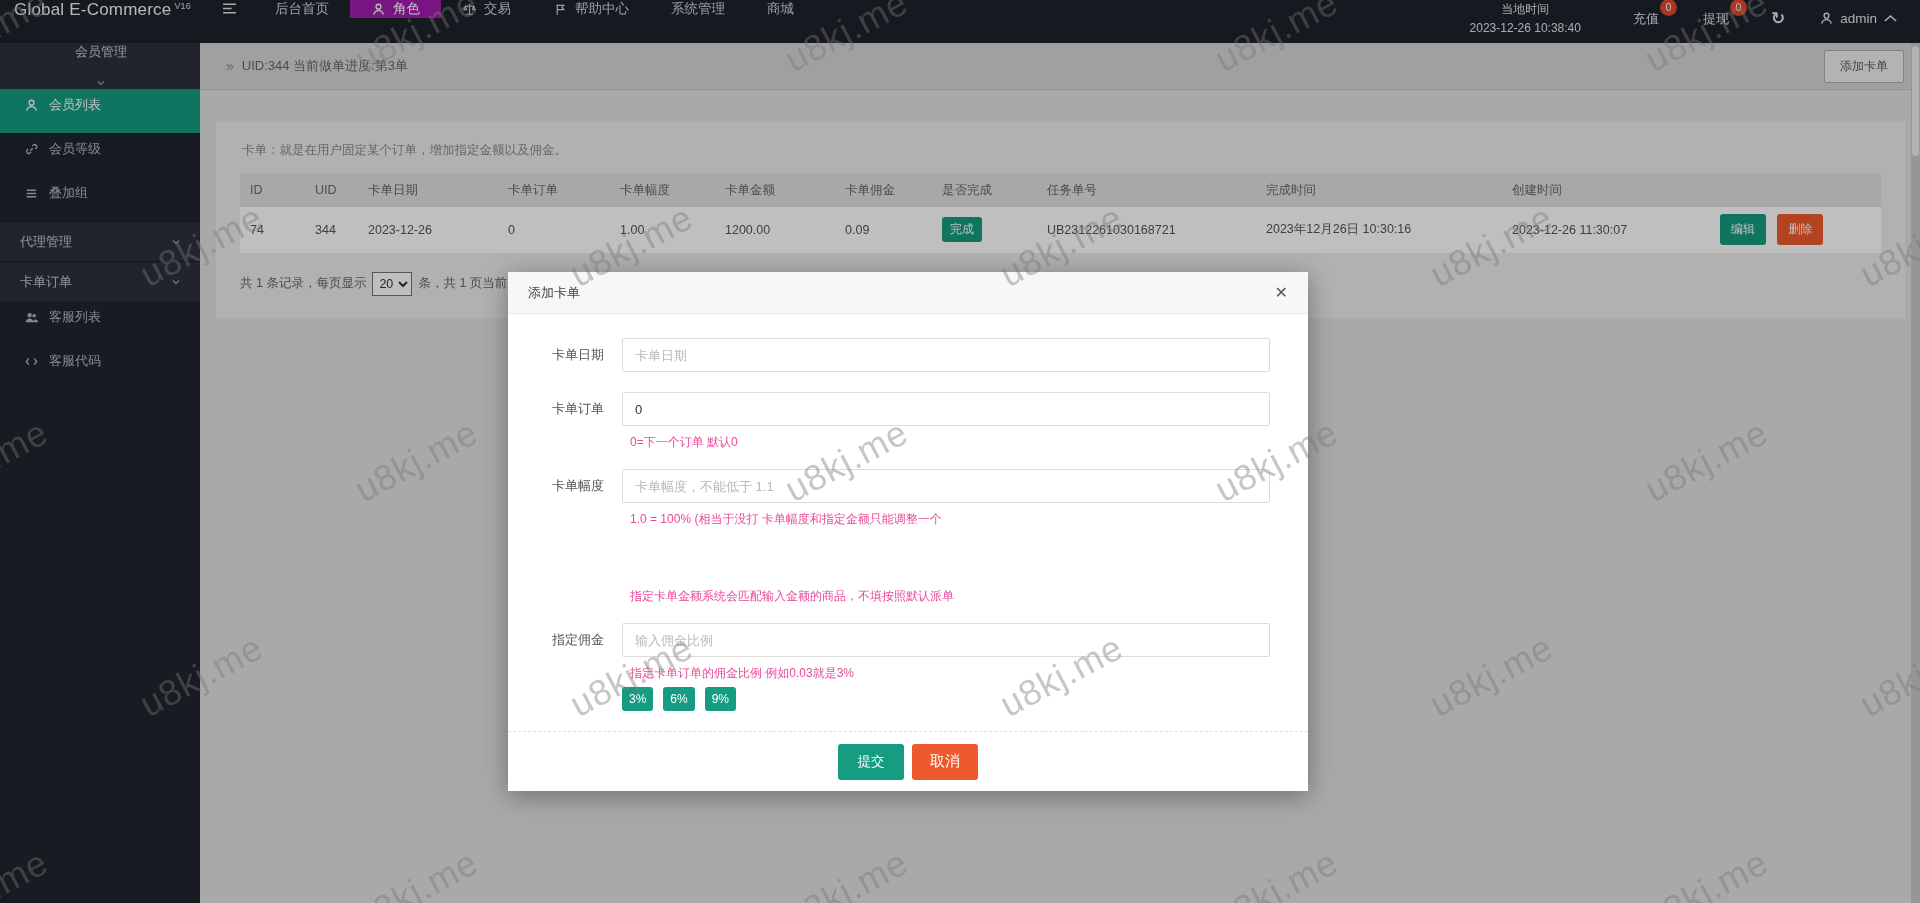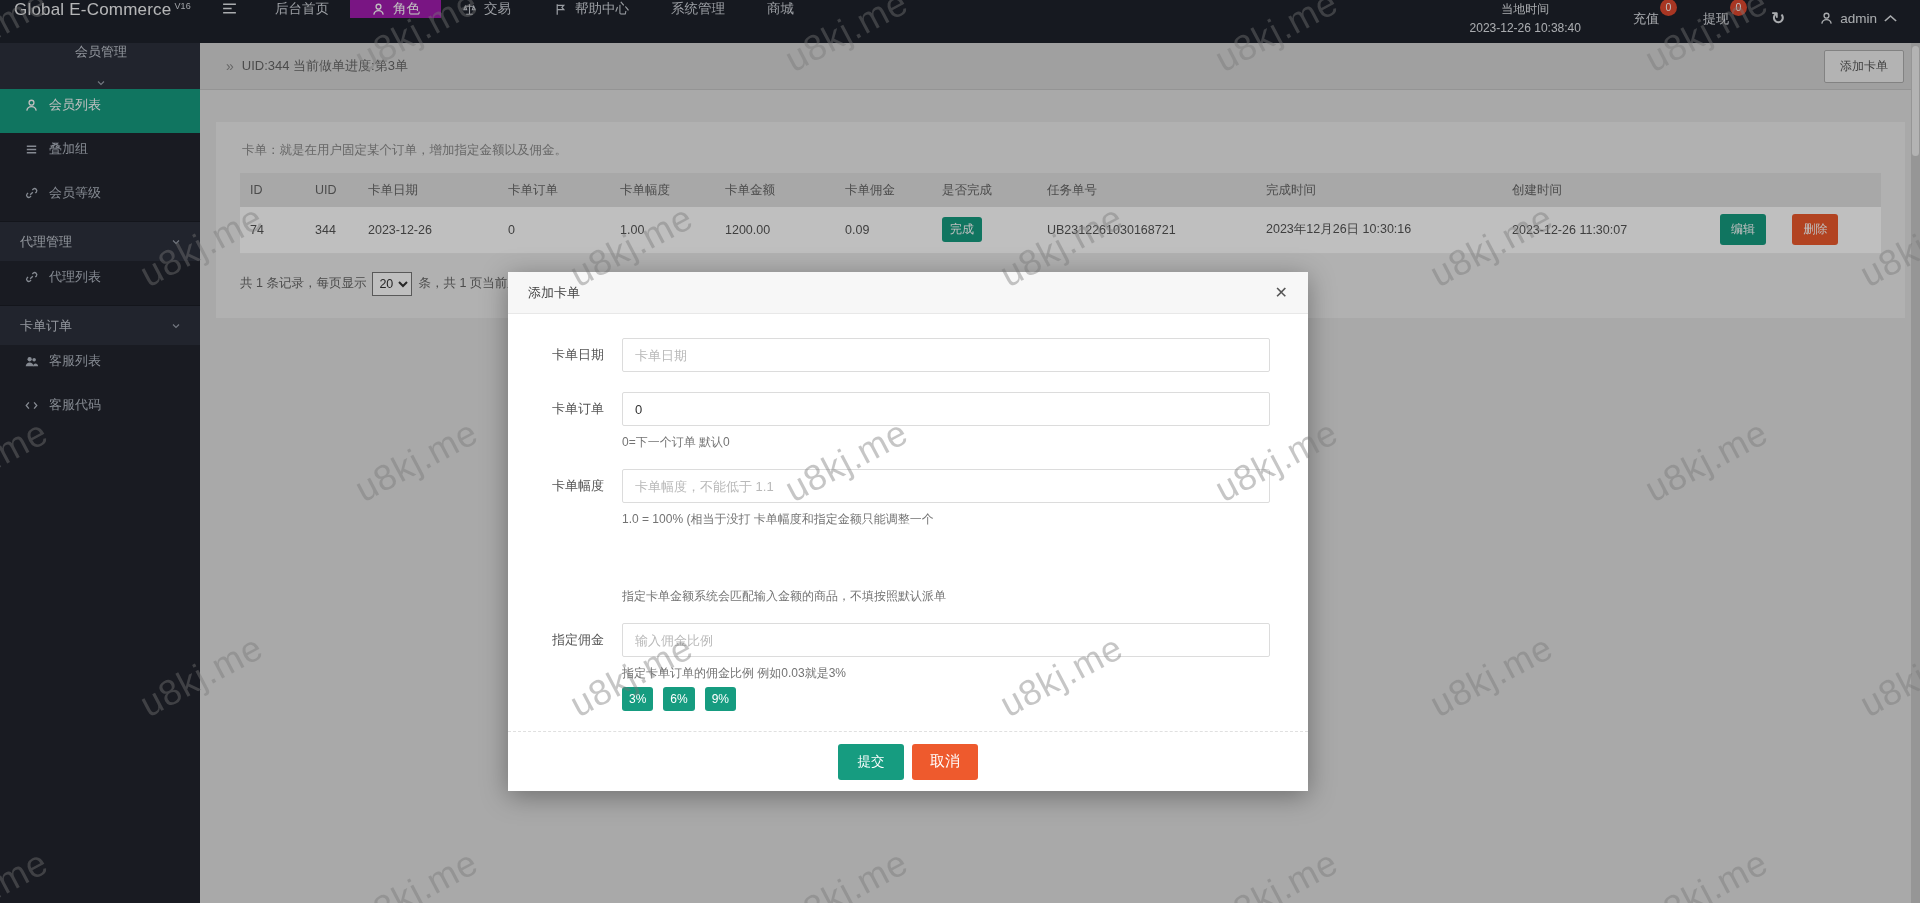--- a/index.html
+++ b/index.html
@@ -52,21 +52,21 @@
 
   table.grid { width:100%; border-collapse:collapse; table-layout:fixed; background:#fff; }
   table.grid thead th { background:#e0e0e0; color:#666; font-weight:normal; font-size:12.5px;
     text-align:left; height:34px; padding:0 10px; }
   table.grid tbody td { background:#fff; color:#555; font-size:12.5px; height:46px;
     padding:0 10px; border-bottom:1px solid #eee; }
   .badge-done { display:inline-block; background:#169c80; color:#fff; font-size:12px;
     padding:4px 8px; border-radius:3px; }
   .btn-mini { display:inline-block; border:none; color:#fff; font-size:12px; padding:7px 11px;
     border-radius:3px; cursor:pointer; }
-  .btn-edit { background:#169c80; margin-right:23px; }
+  .btn-edit { background:#169c80; margin-right:8px; }
   .btn-del { background:#ee5a2d; }
 
   .pager { margin-top:18px; color:#666; font-size:12.5px; display:flex; align-items:center; gap:6px; }
   .pager select { height:24px; font-size:12.5px; border:1px solid #777; background:#fff; color:#333;
     padding:0 2px; }
 
   
   .scroll-track { position:absolute; top:43px; right:0; bottom:0; width:9px; background:#c9c9c9; z-index:11; }
   .scroll-thumb { position:absolute; top:3px; left:1px; width:7px; height:110px; background:#efefef; border-radius:4px; }
 
@@ -78,21 +78,21 @@
     display:flex; align-items:center; padding:0 20px; }
   .modal-title { font-size:13px; color:#444; }
   .modal-close { margin-left:auto; font-size:16px; color:#555; cursor:pointer; line-height:1; }
   .modal-body { position:relative; height:417px; }
   .frow { position:absolute; left:0; right:0; display:flex; align-items:center; }
   .flabel { width:96px; text-align:right; font-size:13px; color:#555; flex:0 0 auto; }
   .finput { margin-left:18px; width:648px; height:34px; border:1px solid #dcdcdc; border-radius:2px;
     font-size:13px; color:#333; padding:0 12px; background:#fff; outline:none;
     font-family:"Liberation Sans","DejaVu Sans",sans-serif; }
   .finput::placeholder { color:#b9b9b9; }
-  .fhint { position:absolute; left:114px; font-size:12px; color:#737373; }
+  .fhint { position:absolute; left:122px; font-size:12px; color:#ec4899; }
   .fbadges { position:absolute; left:114px; display:flex; gap:10px; }
   .pct { background:#169c80; color:#fff; font-size:12px; padding:5px 7px; border-radius:3px; cursor:pointer; }
   .modal-foot { position:absolute; left:0; right:0; bottom:0; height:60px; border-top:1px dashed #e0e0e0;
     display:flex; align-items:center; justify-content:center; gap:8px; }
   .btn-submit { width:66px; height:36px; border:none; border-radius:3px; background:#169c80; color:#fff;
     font-size:13.5px; cursor:pointer; }
   .btn-cancel { width:66px; height:36px; border:none; border-radius:3px; background:#ee5a2d; color:#fff;
     font-size:15px; cursor:pointer; }
 
   
@@ -180,46 +180,38 @@
         </svg>
     </div>
     <div class="sb-item active">
       <svg viewBox="0 0 16 16" fill="none" stroke="currentColor" stroke-width="1.4">
           <circle cx="8" cy="5" r="2.6"></circle>
           <path d="M3 13.5c.5-3 2.6-4.3 5-4.3s4.5 1.3 5 4.3"></path>
         </svg>
       <span>会员列表</span>
     </div>
     <div class="sb-item">
-      <svg viewBox="0 0 16 16" fill="none" stroke="currentColor" stroke-width="1.5">
-          <path d="M3 4.5h10M3 8h10M3 11.5h10"></path>
-        </svg>
-      <span>叠加组</span>
-    </div>
-    <div class="sb-item">
       <svg viewBox="0 0 16 16" fill="none" stroke="currentColor" stroke-width="1.4">
           <path d="M6.6 9.4l2.8-2.8"></path>
           <path d="M8.9 4.3l1.1-1.1a2.3 2.3 0 013.2 3.2l-1.1 1.1"></path>
           <path d="M7.1 8.5L6 9.6a2.3 2.3 0 01-3.2-3.2l1.1-1.1" transform="translate(0.4,2.2)"></path>
         </svg>
       <span>会员等级</span>
     </div>
+    <div class="sb-item">
+      <svg viewBox="0 0 16 16" fill="none" stroke="currentColor" stroke-width="1.5">
+          <path d="M3 4.5h10M3 8h10M3 11.5h10"></path>
+        </svg>
+      <span>叠加组</span>
+    </div>
     <div class="sb-group">
       <span>代理管理</span>
       <svg viewBox="0 0 16 16" fill="none" stroke="currentColor" stroke-width="1.5">
           <path d="M4 6l4 4 4-4"></path>
         </svg>
-    </div>
-    <div class="sb-item">
-      <svg viewBox="0 0 16 16" fill="none" stroke="currentColor" stroke-width="1.4">
-          <path d="M6.6 9.4l2.8-2.8"></path>
-          <path d="M8.9 4.3l1.1-1.1a2.3 2.3 0 013.2 3.2l-1.1 1.1"></path>
-          <path d="M7.1 8.5L6 9.6a2.3 2.3 0 01-3.2-3.2l1.1-1.1" transform="translate(0.4,2.2)"></path>
-        </svg>
-      <span>代理列表</span>
     </div>
     <div class="sb-group">
       <span>卡单订单</span>
       <svg viewBox="0 0 16 16" fill="none" stroke="currentColor" stroke-width="1.5">
           <path d="M4 6l4 4 4-4"></path>
         </svg>
     </div>
     <div class="sb-item">
       <svg viewBox="0 0 16 16" fill="currentColor">
           <circle cx="6" cy="5.6" r="2.3"></circle>

